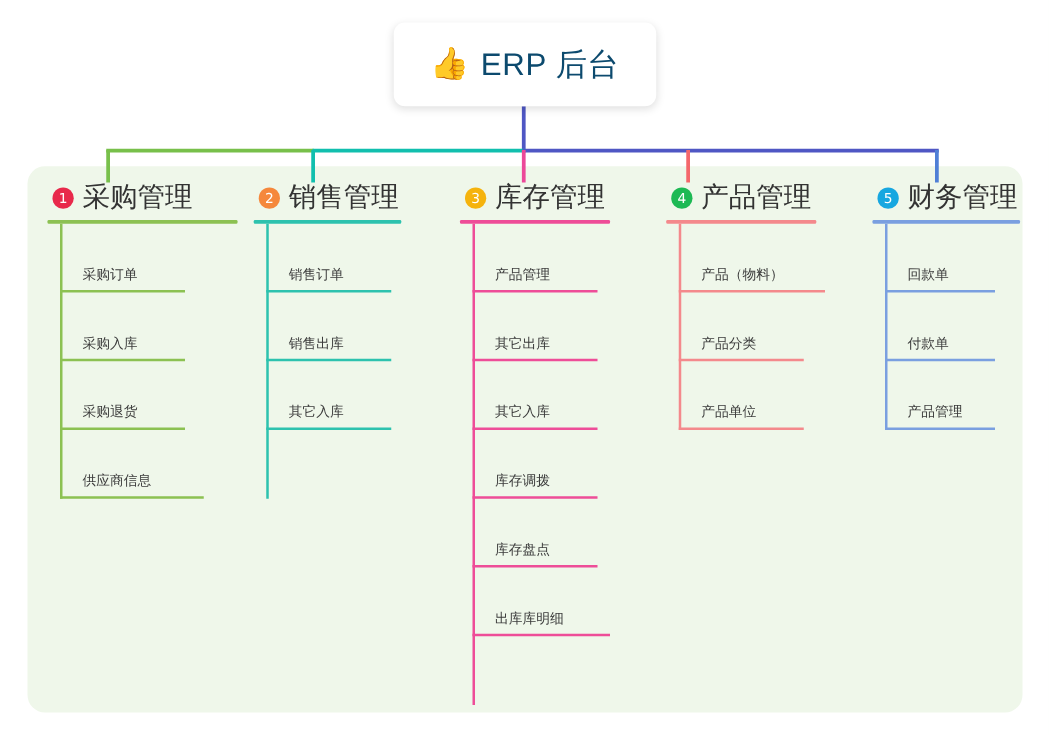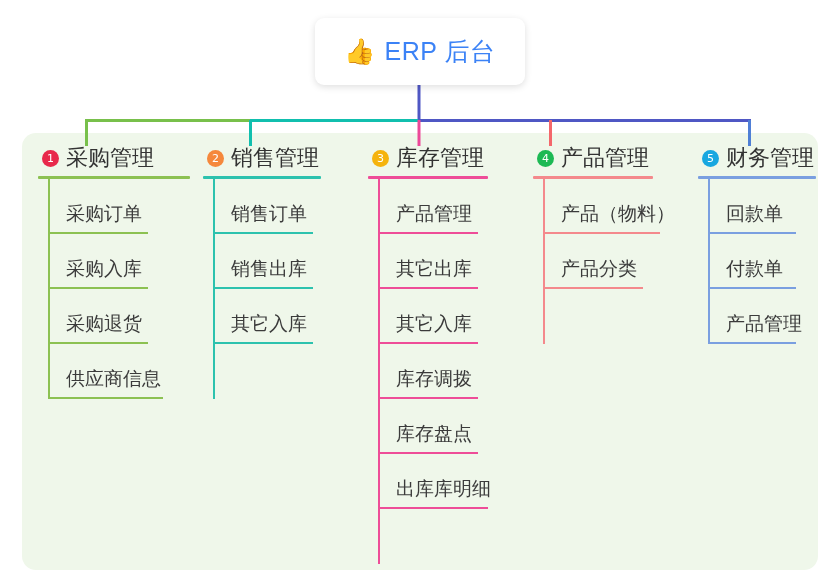--- a/index.html
+++ b/index.html
@@ -33,21 +33,21 @@
     z-index: 5;
   }
   #root-node .root-emoji {
     font-size: 25px;
     line-height: 1;
     color: #f2b33d;
   }
   #root-node .root-title {
     font-size: 25px;
     letter-spacing: 0.5px;
-    color: #3b82f6;
+    color: #0c4a6e;
     white-space: nowrap;
   }
 
   
   #connectors {
     position: absolute;
     left: 0;
     top: 0;
     width: 839px;
     height: 588px;
@@ -120,21 +120,21 @@
   }
   .item {
     position: relative;
     height: 55px;
     box-sizing: border-box;
   }
   .item-label {
     position: absolute;
     left: 28px;
     bottom: 7px;
-    font-size: 19px;
+    font-size: 11px;
     color: #3b3b3b;
     white-space: nowrap;
   }
   .item-rule {
     position: absolute;
     left: 10px;
     bottom: 0;
     height: 2px;
   }
 </style>
@@ -255,20 +255,24 @@
       <div class="col-body">
         <div class="col-spine" style="background: rgb(244, 137, 140); height: 165px;"></div>
         <div class="item">
           <span class="item-label">产品（物料）</span>
           <div class="item-rule" style="background: rgb(244, 137, 140); width: 117px;"></div>
         </div>
         <div class="item">
           <span class="item-label">产品分类</span>
           <div class="item-rule" style="background: rgb(244, 137, 140); width: 100px;"></div>
         </div>
+        <div class="item">
+          <span class="item-label">产品单位</span>
+          <div class="item-rule" style="background: rgb(244, 137, 140); width: 100px;"></div>
+        </div>
       </div>
     </div>
     <div class="column" style="left: 698px; width: 118px;">
       <div class="col-header">
         <span class="col-badge" style="background: rgb(23, 167, 224);">5</span>
         <span class="col-title">财务管理</span>
       </div>
       <div class="col-rule" style="background: rgb(122, 159, 224); width: 118px;"></div>
       <div class="col-body">
         <div class="col-spine" style="background: rgb(122, 159, 224); height: 165px;"></div>

